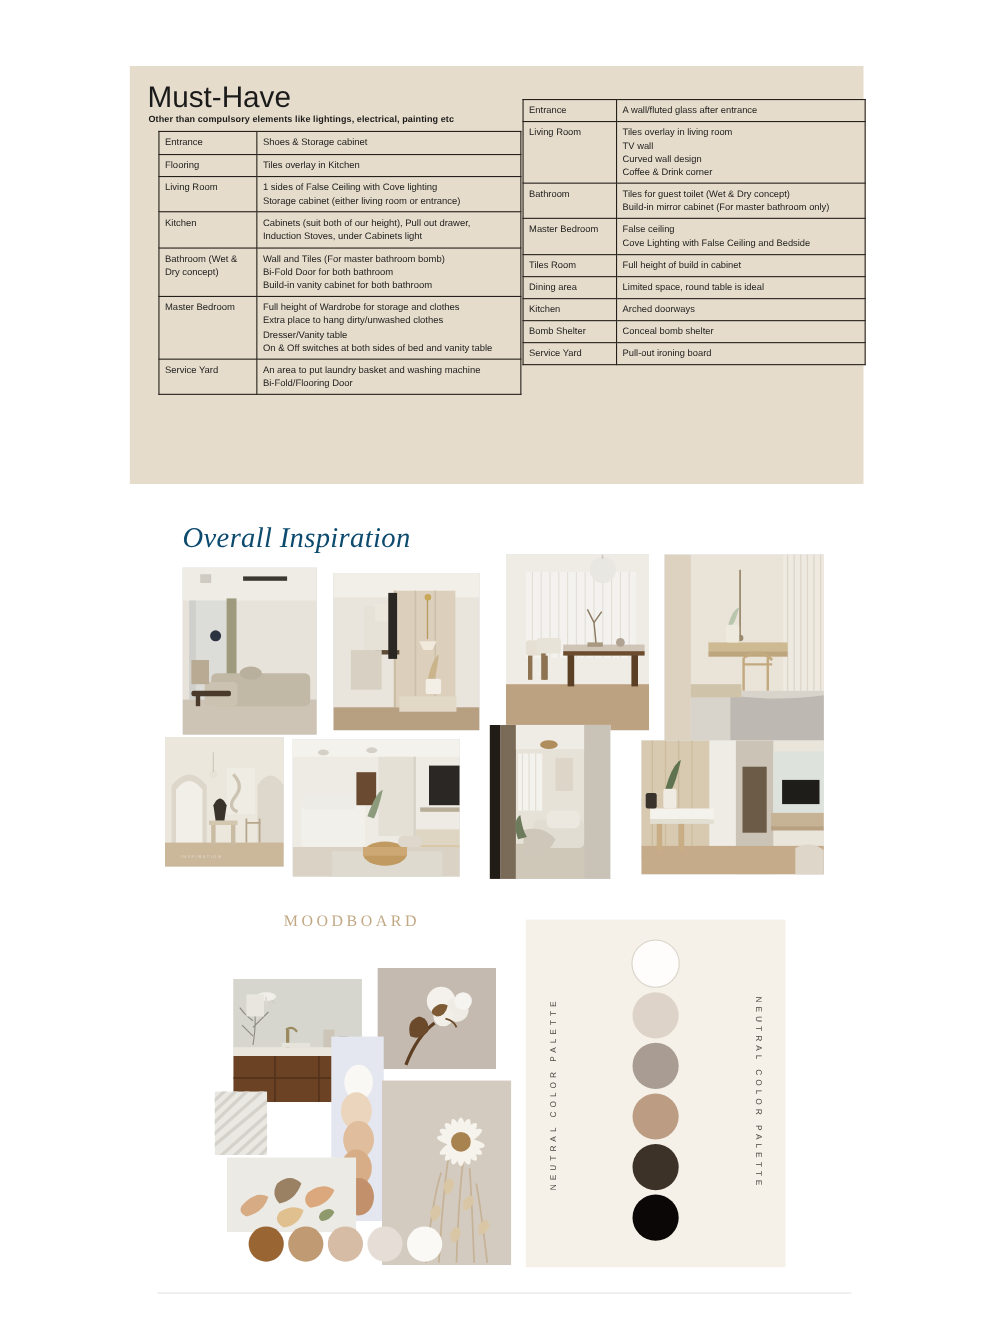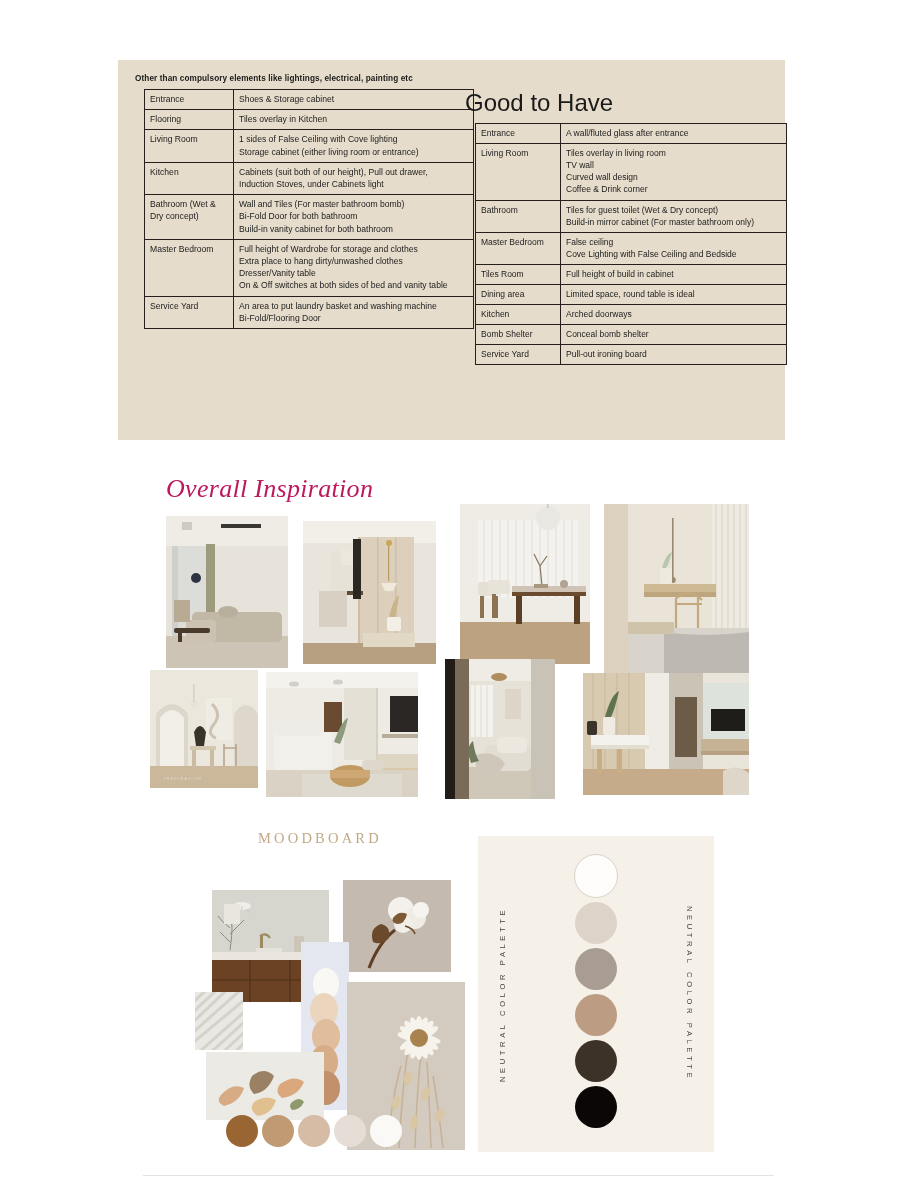--- a/index.html
+++ b/index.html
@@ -44,21 +44,21 @@
   }
   table.spec td.k{width:78px;}
   table.gtable td{font-size:8.5px;}
   table.gtable td.k{width:74px;}
   .cellline{display:block;}
 
   
   .insp-title{
     position:absolute;left:166px;top:474px;
     font-family:"Liberation Serif", serif;
-    font-style:italic;font-size:26px;color:#be185d;letter-spacing:.3px;
+    font-style:italic;font-size:26px;color:#0c4a6e;letter-spacing:.3px;
   }
   .ph{position:absolute;background:#ddd;overflow:hidden;}
   .ph > .scene{position:absolute;inset:0;}
 
   
   .mood-title{
     position:absolute;left:258px;top:830px;
     font-family:"Liberation Serif", serif;
     font-size:14.5px;letter-spacing:3.2px;color:#C2A985;
   }
@@ -95,20 +95,21 @@
     position:absolute;left:143px;top:1175px;width:631px;height:1px;
     background:#E3E3E3;
   }
 </style>
 </head>
 <body>
 
 <div class="banner" style="background: rgb(230, 220, 203);">
 
   <div class="mh-block">
+    <div class="h-must">Must-Have</div>
     <div class="sub-note">Other than compulsory elements like lightings, electrical, painting etc</div>
     <table class="spec mtable">
       <tbody>
           <tr>
             <td class="k">Entrance</td>
             <td>
               <span class="cellline">Shoes &amp; Storage cabinet</span>
             </td>
           </tr>
           <tr>
@@ -153,21 +154,20 @@
             <td>
               <span class="cellline">An area to put laundry basket and washing machine</span>
               <span class="cellline">Bi-Fold/Flooring Door</span>
             </td>
           </tr>
         </tbody>
     </table>
   </div>
 
   <div class="gth-block">
-    <div class="h-good">Good to Have</div>
     <table class="spec gtable">
       <tbody>
           <tr>
             <td class="k">Entrance</td>
             <td>
               <span class="cellline">A wall/fluted glass after entrance</span>
             </td>
           </tr>
           <tr>
             <td class="k">Living Room</td>

